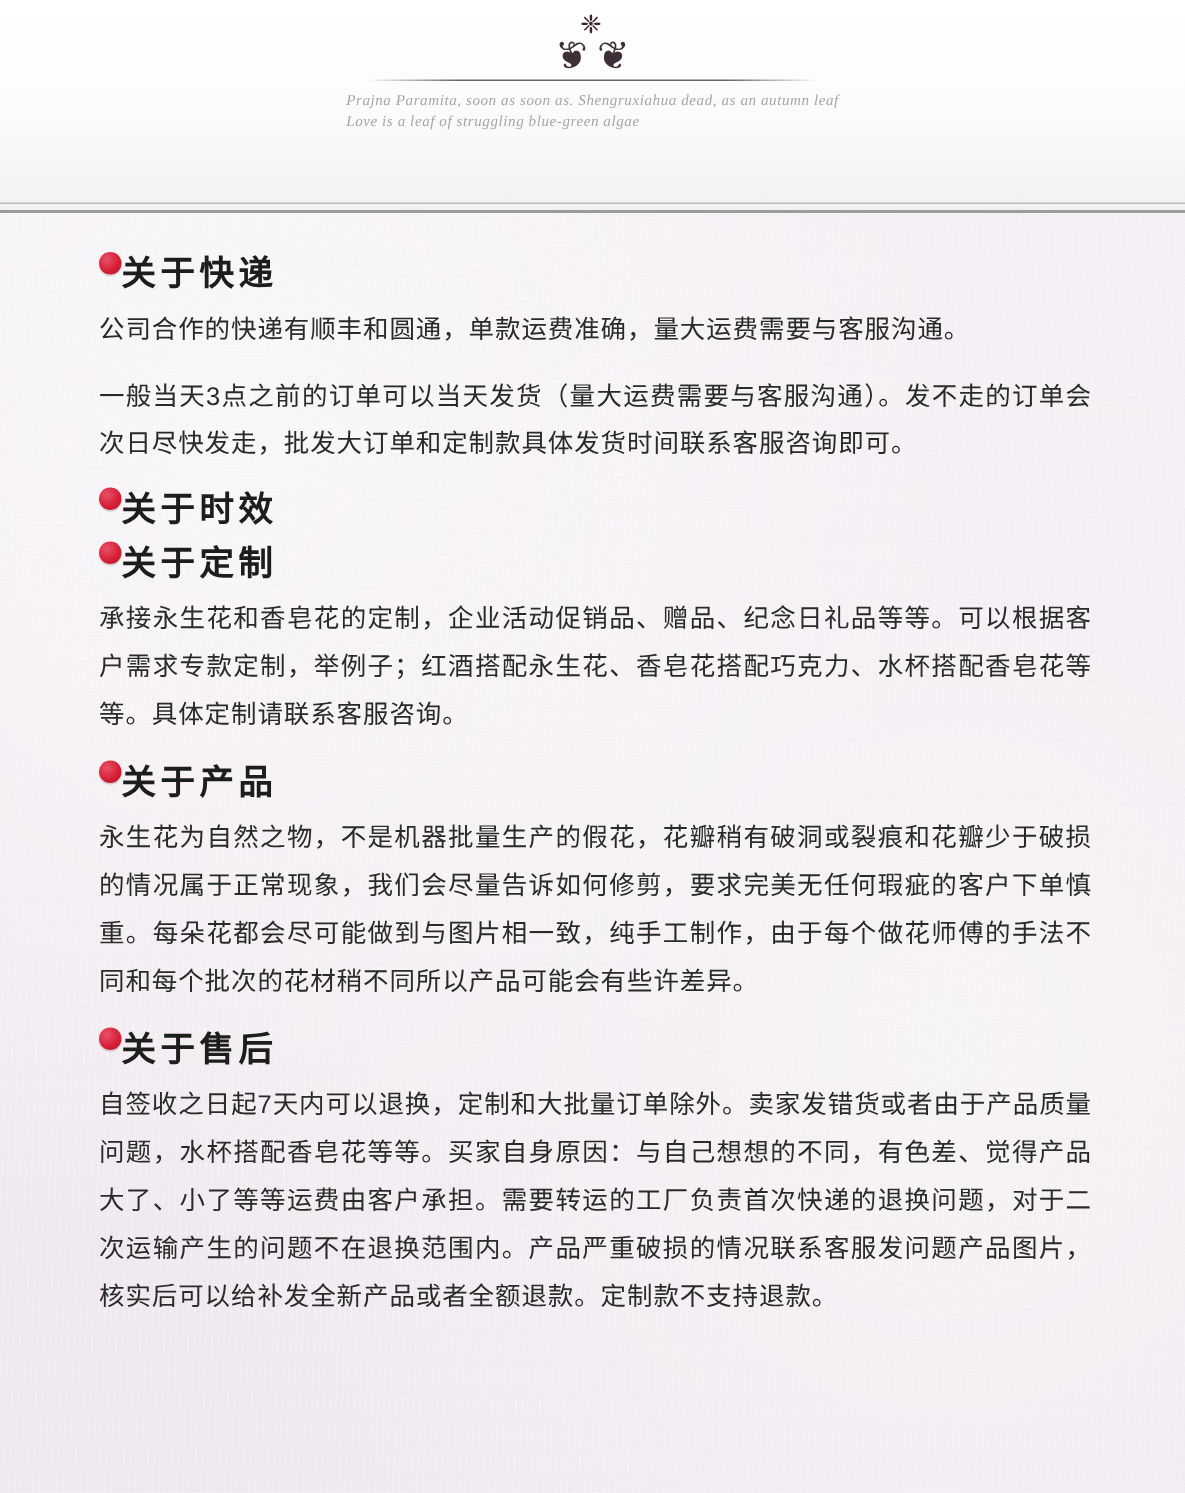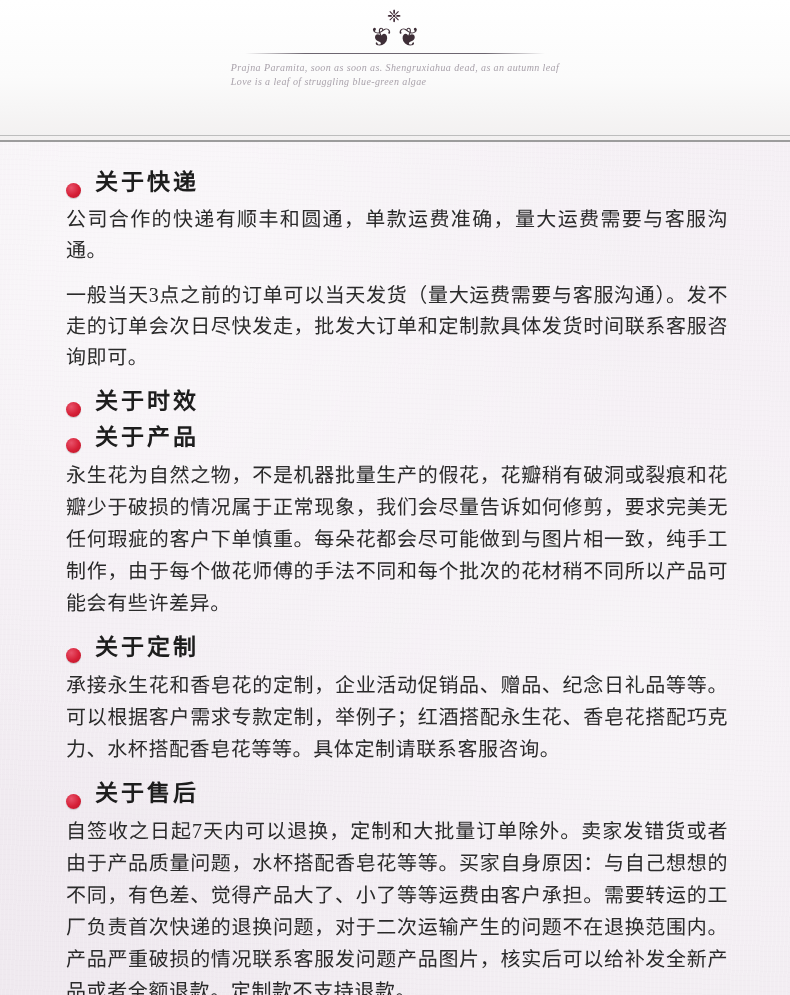--- a/index.html
+++ b/index.html
@@ -113,44 +113,43 @@
 
   
   .content {
     position: relative;
     padding: 26px 60px 20px 60px;
     box-sizing: border-box;
   }
   .section { margin-bottom: 4px; }
   .section-head {
     display: flex;
-    align-items: flex-end;
-    gap: 14px;
+    align-items: flex-start;
     margin: 0 0 6px 0;
     padding-left: 6px;
   }
   .bullet {
     width: 15px;
     height: 15px;
     border-radius: 50%;
     background: radial-gradient(circle at 35% 32%, #e8526a 0%, #d61f36 55%, #b4152a 100%);
     flex: 0 0 auto;
     box-shadow: 0 1px 1px rgba(0,0,0,.18);
   }
   .section-title {
     font-family: "Liberation Serif", "DejaVu Serif", serif;
     font-size: 23px;
     line-height: 30px;
     color: #1d1d1d;
     letter-spacing: 3px;
     font-weight: 700;
   }
   .section-body {
-    font-family: Liberation Serif, serif;
-    font-size: 20px;
+    font-family: Liberation Sans, sans-serif;
+    font-size: 17px;
     line-height: 31px;
     color: #2a2a2a;
     letter-spacing: .6px;
     text-align: justify;
     margin: 0 0 14px 0;
     padding: 0 2px 0 6px;
   }
   .section.big .section-body { line-height: 32px; }
 </style>
 </head>
@@ -190,31 +189,31 @@
     <div class="section">
       <div class="section-head">
         <span class="bullet"></span>
         <span class="section-title">关于时效</span>
       </div>
     </div>
 
     <div class="section big">
       <div class="section-head">
         <span class="bullet"></span>
+        <span class="section-title">关于定制</span>
+      </div>
+      <p class="section-body">承接永生花和香皂花的定制，企业活动促销品、赠品、纪念日礼品等等。可以根据客户需求专款定制，举例子；红酒搭配永生花、香皂花搭配巧克力、水杯搭配香皂花等等。具体定制请联系客服咨询。</p>
+    </div>
+
+    <div class="section big">
+      <div class="section-head">
+        <span class="bullet"></span>
         <span class="section-title">关于产品</span>
       </div>
       <p class="section-body">永生花为自然之物，不是机器批量生产的假花，花瓣稍有破洞或裂痕和花瓣少于破损的情况属于正常现象，我们会尽量告诉如何修剪，要求完美无任何瑕疵的客户下单慎重。每朵花都会尽可能做到与图片相一致，纯手工制作，由于每个做花师傅的手法不同和每个批次的花材稍不同所以产品可能会有些许差异。</p>
-    </div>
-
-    <div class="section big">
-      <div class="section-head">
-        <span class="bullet"></span>
-        <span class="section-title">关于定制</span>
-      </div>
-      <p class="section-body">承接永生花和香皂花的定制，企业活动促销品、赠品、纪念日礼品等等。可以根据客户需求专款定制，举例子；红酒搭配永生花、香皂花搭配巧克力、水杯搭配香皂花等等。具体定制请联系客服咨询。</p>
     </div>
 
     <div class="section big">
       <div class="section-head">
         <span class="bullet"></span>
         <span class="section-title">关于售后</span>
       </div>
       <p class="section-body">自签收之日起7天内可以退换，定制和大批量订单除外。卖家发错货或者由于产品质量问题，水杯搭配香皂花等等。买家自身原因：与自己想想的不同，有色差、觉得产品大了、小了等等运费由客户承担。需要转运的工厂负责首次快递的退换问题，对于二次运输产生的问题不在退换范围内。产品严重破损的情况联系客服发问题产品图片，核实后可以给补发全新产品或者全额退款。定制款不支持退款。</p>
     </div>
 

